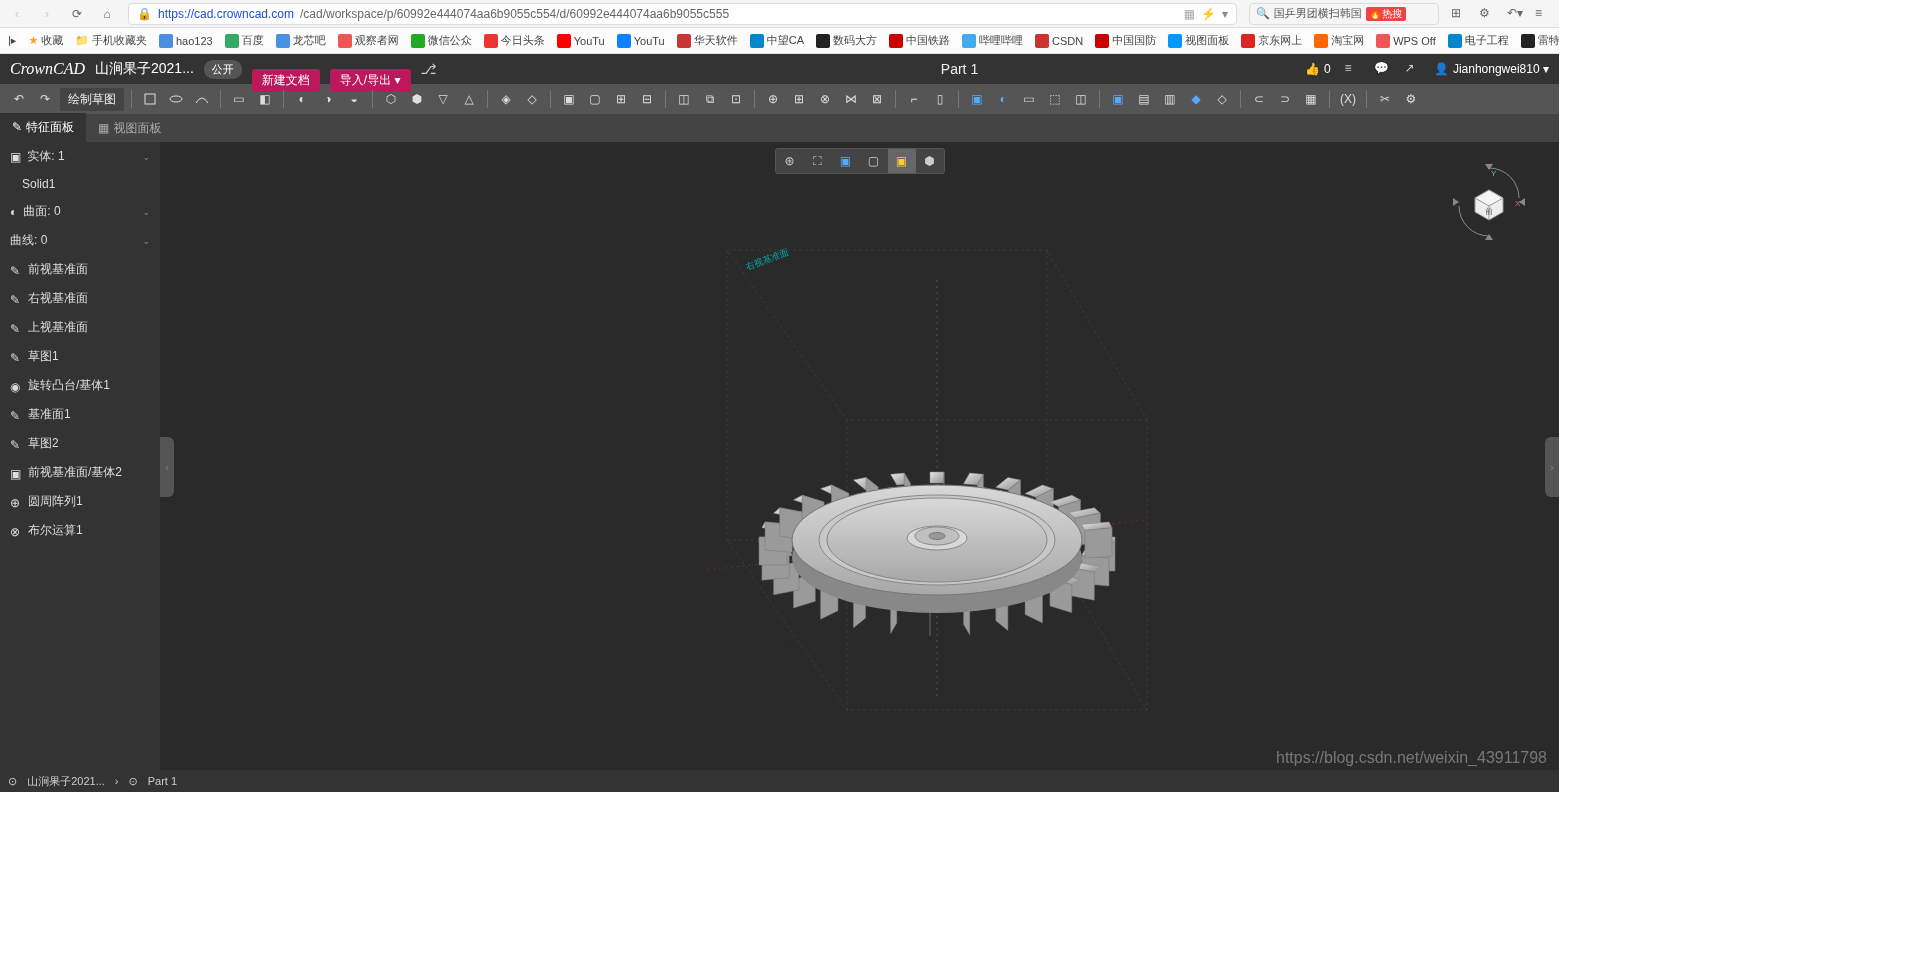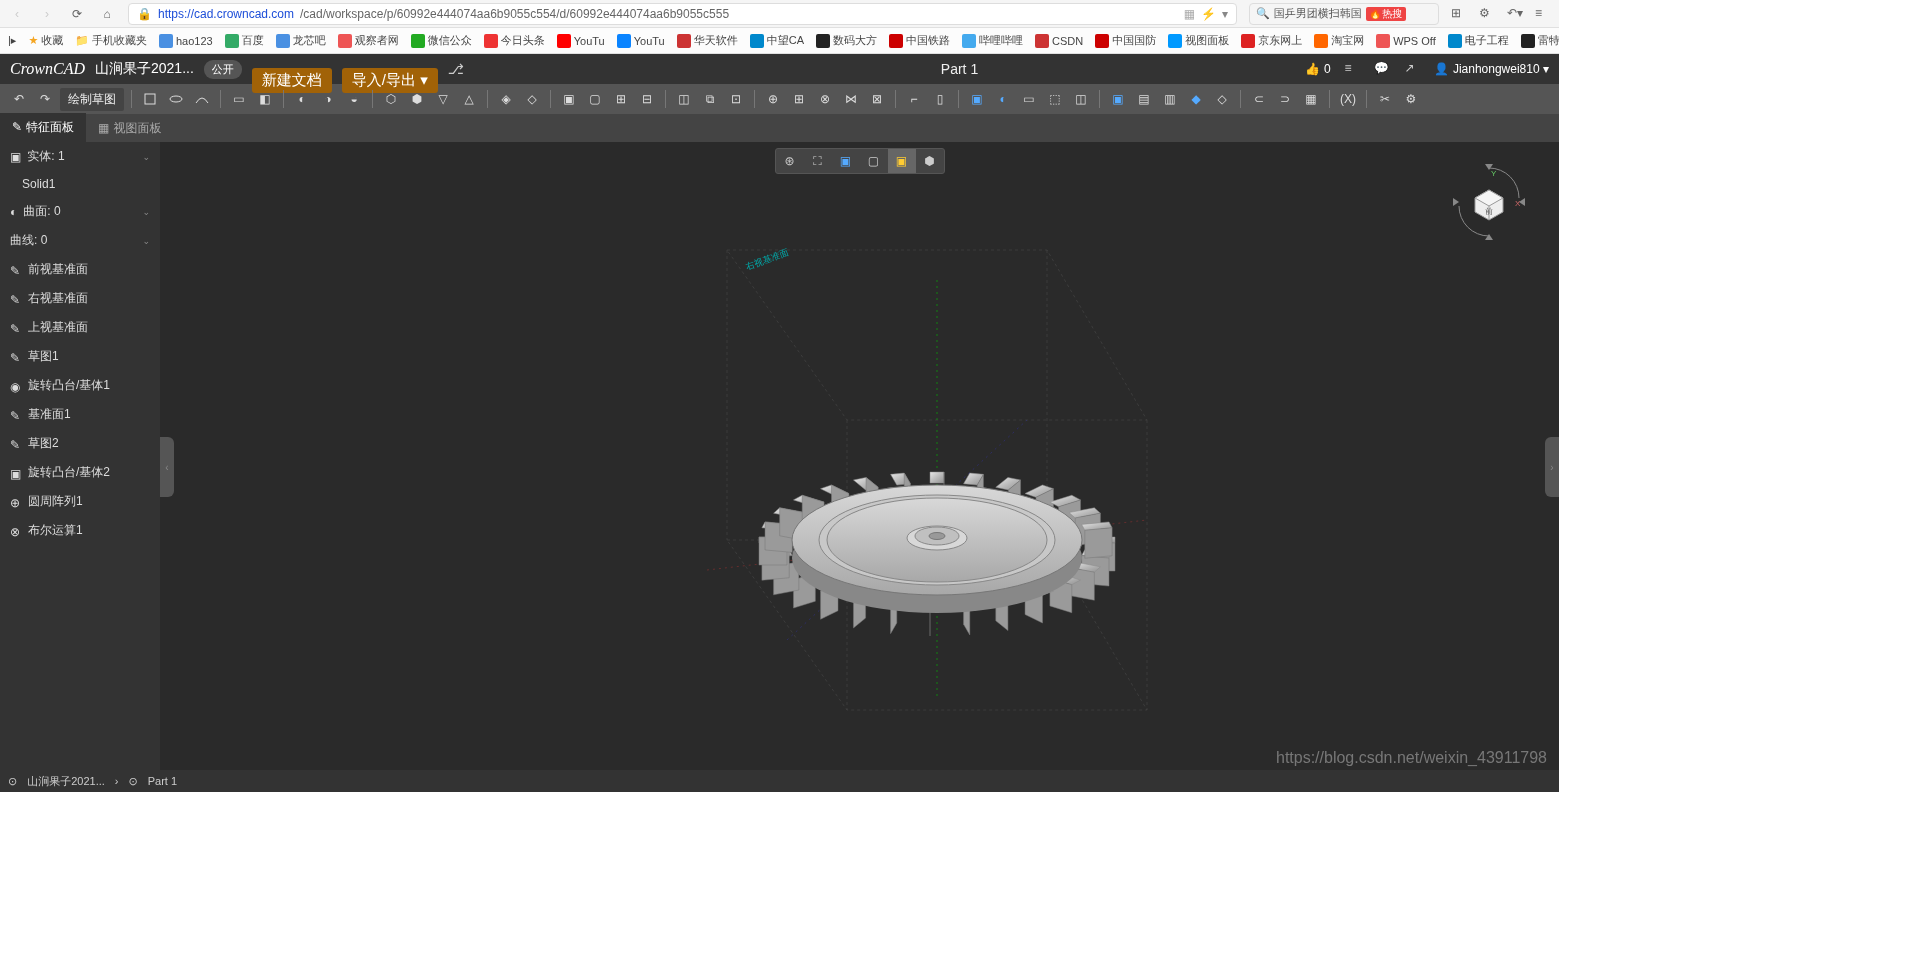--- a/index.html
+++ b/index.html
@@ -20,21 +20,21 @@
 .bookmarks { height: 26px; background: #fcfcfc; display: flex; align-items: center; padding: 0 8px; gap: 12px; border-bottom: 1px solid #e0e0e0; font-size: 11px; color: #444; overflow: hidden; }
 .bm-item { display: flex; align-items: center; gap: 3px; white-space: nowrap; cursor: pointer; }
 .bm-icon { width: 14px; height: 14px; display: inline-block; border-radius: 2px; }
 .star { color: #f5a623; }
 
 
 .app-header { height: 30px; background: #333; display: flex; align-items: center; padding: 0 10px; color: #fff; gap: 10px; }
 .logo { font-family: Georgia, serif; font-size: 16px; font-style: italic; }
 .doc-title { font-size: 14px; }
 .pub-btn { background: #555; padding: 2px 8px; border-radius: 9px; font-size: 11px; }
-.blue-btn { background: #a16207; padding: 3px 10px; border-radius: 3px; font-size: 15px; cursor: pointer; margin-top: 22px; }
+.blue-btn { background: #be185d; padding: 3px 10px; border-radius: 3px; font-size: 12px; cursor: pointer; margin-top: 22px; }
 .part-name { position: absolute; left: 50%; transform: translateX(-50%); font-size: 14px; color: #eee; }
 .header-right { margin-left: auto; display: flex; align-items: center; gap: 14px; font-size: 12px; }
 .hr-icon { width: 16px; height: 16px; color: #ccc; cursor: pointer; }
 
 
 .toolbar { height: 30px; background: #555; display: flex; align-items: center; padding: 0 8px; gap: 4px; }
 .tb-btn { width: 22px; height: 22px; display: flex; align-items: center; justify-content: center; cursor: pointer; border-radius: 2px; color: #ddd; }
 .tb-sep { width: 1px; height: 18px; background: #777; margin: 0 3px; }
 .tb-text { color: #eee; font-size: 12px; padding: 3px 8px; background: #444; border-radius: 2px; }
 
@@ -340,21 +340,21 @@
     <div class="sb-group">
         <span class="sb-icon">✎</span>
         <span>基准面1</span>
       </div>
     <div class="sb-group">
         <span class="sb-icon">✎</span>
         <span>草图2</span>
       </div>
     <div class="sb-group">
         <span class="sb-icon">▣</span>
-        <span>旋转凸台/基体2</span>
+        <span>前视基准面/基体2</span>
       </div>
     <div class="sb-group">
         <span class="sb-icon">⊕</span>
         <span>圆周阵列1</span>
       </div>
     <div class="sb-group">
         <span class="sb-icon">⊗</span>
         <span>布尔运算1</span>
       </div>
   </div>

